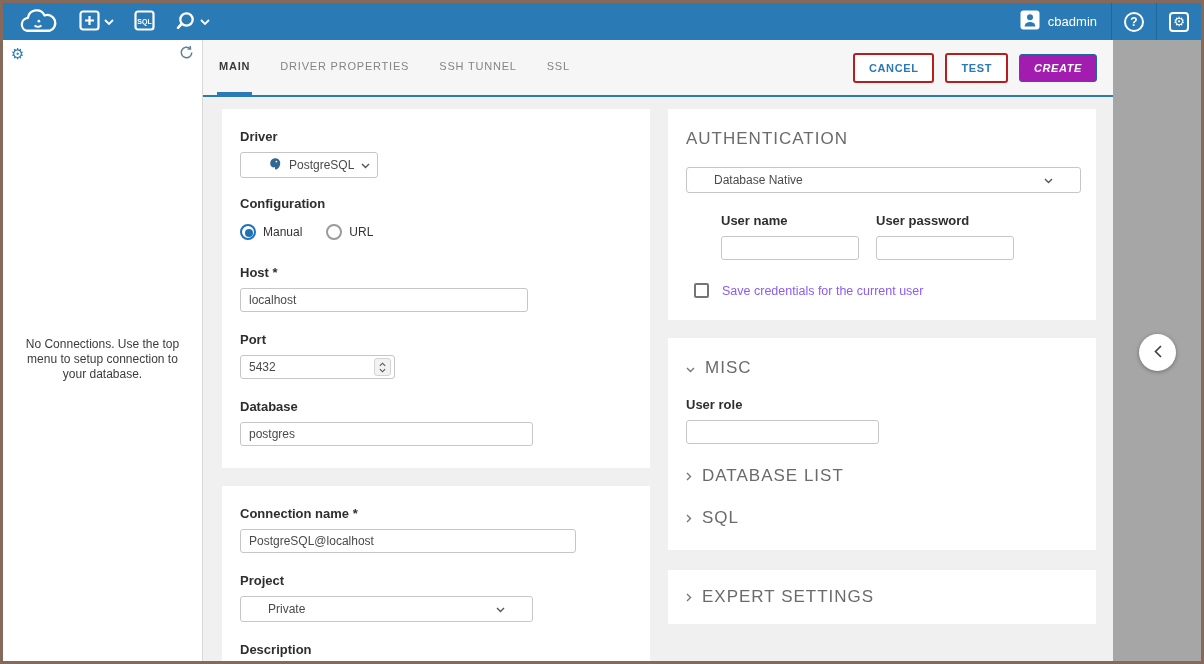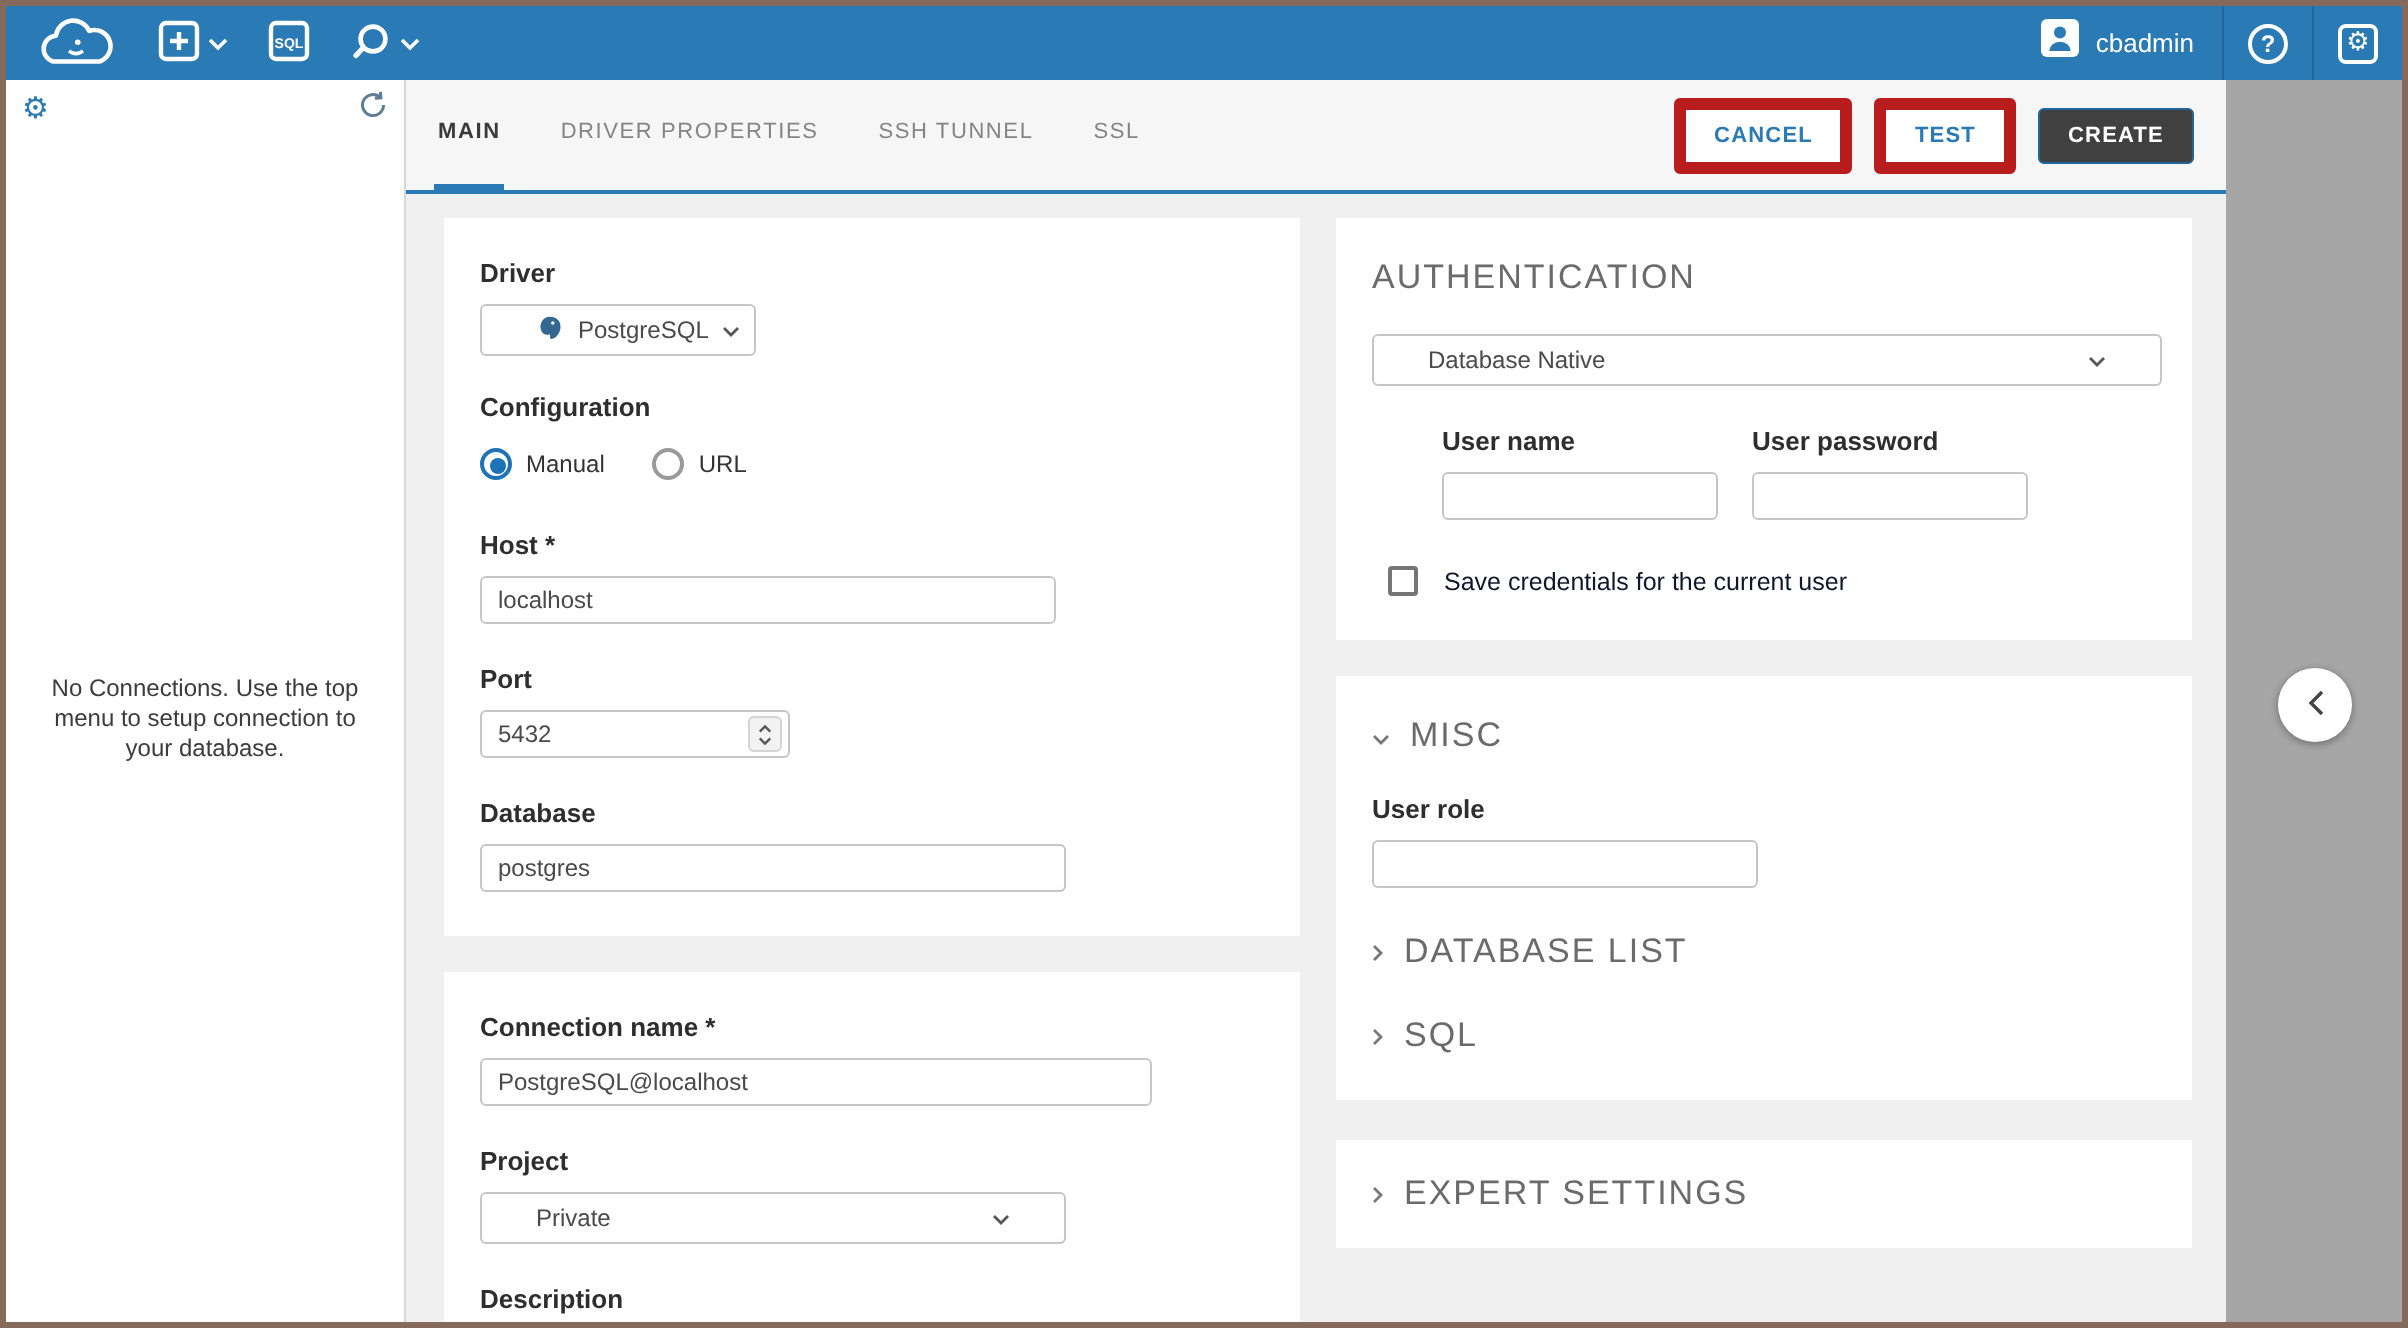--- a/index.html
+++ b/index.html
@@ -33,22 +33,22 @@
   .sidebar-empty { position:absolute; top:297px; left:0; right:0; padding:0 16px; text-align:center; font-size:12px; color:#3c3c3c; line-height:15px; }
 
   
   .main { flex:1; display:flex; flex-direction:column; min-width:0; }
   .tabbar { height:57px; background:#f6f6f6; border-bottom:2px solid #2a7ab5; display:flex; align-items:stretch; justify-content:space-between; padding:0 16px 0 14px; }
   .tabs { display:flex; gap:26px; align-items:stretch; }
   .tab { display:flex; align-items:center; font-size:11px; letter-spacing:0.8px; color:#848484; border:none; background:none; cursor:pointer; border-bottom:3px solid transparent; padding:15px 2px; }
   .tab.active { color:#3a3a3a; border-bottom-color:#2a7ab5; font-weight:bold; }
   .actions { display:flex; align-items:center; gap:11px; }
   .btn { font-family:"Liberation Sans", sans-serif; font-size:11px; font-weight:bold; letter-spacing:0.6px; border-radius:3px; padding:7px 14px; cursor:pointer; }
-  .btn-outline { background:#fff; color:#2a7ab5; border:6px solid #b91c1c; }
-  .btn-primary { background:#404040; color:#fff; border:1px solid #1f669c; }
+  .btn-outline { background:#fff; color:#2a7ab5; border:2px solid #b91c1c; }
+  .btn-primary { background:#a21caf; color:#fff; border:1px solid #1f669c;font-style:italic; }
 
   .content { flex:1; background:#f0f0f0; padding:12px 0 0 19px; display:flex; gap:18px; overflow:hidden; }
   .col { width:428px; flex:0 0 428px; display:flex; flex-direction:column; }
   .card { background:#fff; padding:20px 18px 22px 18px; }
   .card + .card { margin-top:18px; }
 
   
   .f-label { display:block; font-size:13px; font-weight:bold; color:#2e2e2e; margin-bottom:8px; }
   .f-group { margin-bottom:20px; }
   .f-group:last-child { margin-bottom:0; }
@@ -67,21 +67,21 @@
   .ta-wrap { position:relative; width:293px; }
   textarea.t-area { width:293px; height:57px; border:1px solid #c6c6c6; border-radius:3px; resize:none; font-family:"Liberation Sans", sans-serif; font-size:12px; color:#4a4a4a; padding:6px 8px; outline:none; display:block; }
   .resize-h { position:absolute; right:3px; bottom:3px; }
 
   .section-h { font-size:17px; color:#6b6b6b; letter-spacing:1px; }
   .collapse-row { display:flex; align-items:center; gap:10px; cursor:pointer; background:none; border:none; padding:0; }
   .auth-cols { display:flex; gap:17px; margin-top:20px;margin-left:35px; }
   .auth-col { width:138px; }
   .checkbox-row { display:flex; align-items:center; gap:13px; margin-top:23px; padding-left:8px; cursor:pointer; }
   .cbx { width:15px; height:15px; border:2px solid #757575; border-radius:2px; background:#fff; }
-  .cbx-label { font-size:12.5px; color:#0f172a; }
+  .cbx-label { font-size:12.5px; color:#8b5cf6; }
 
   
   .rail { width:88px; flex:0 0 88px; background:#a6a6a6; position:relative; }
   .collapse-btn { position:absolute; left:26px; top:294px; width:37px; height:37px; border-radius:50%; background:#fff; border:none; box-shadow:0 1px 4px rgba(0,0,0,0.35); cursor:pointer; display:flex; align-items:center; justify-content:center; }
 </style>
 </head>
 <body>
 
 <div class="window">
 

